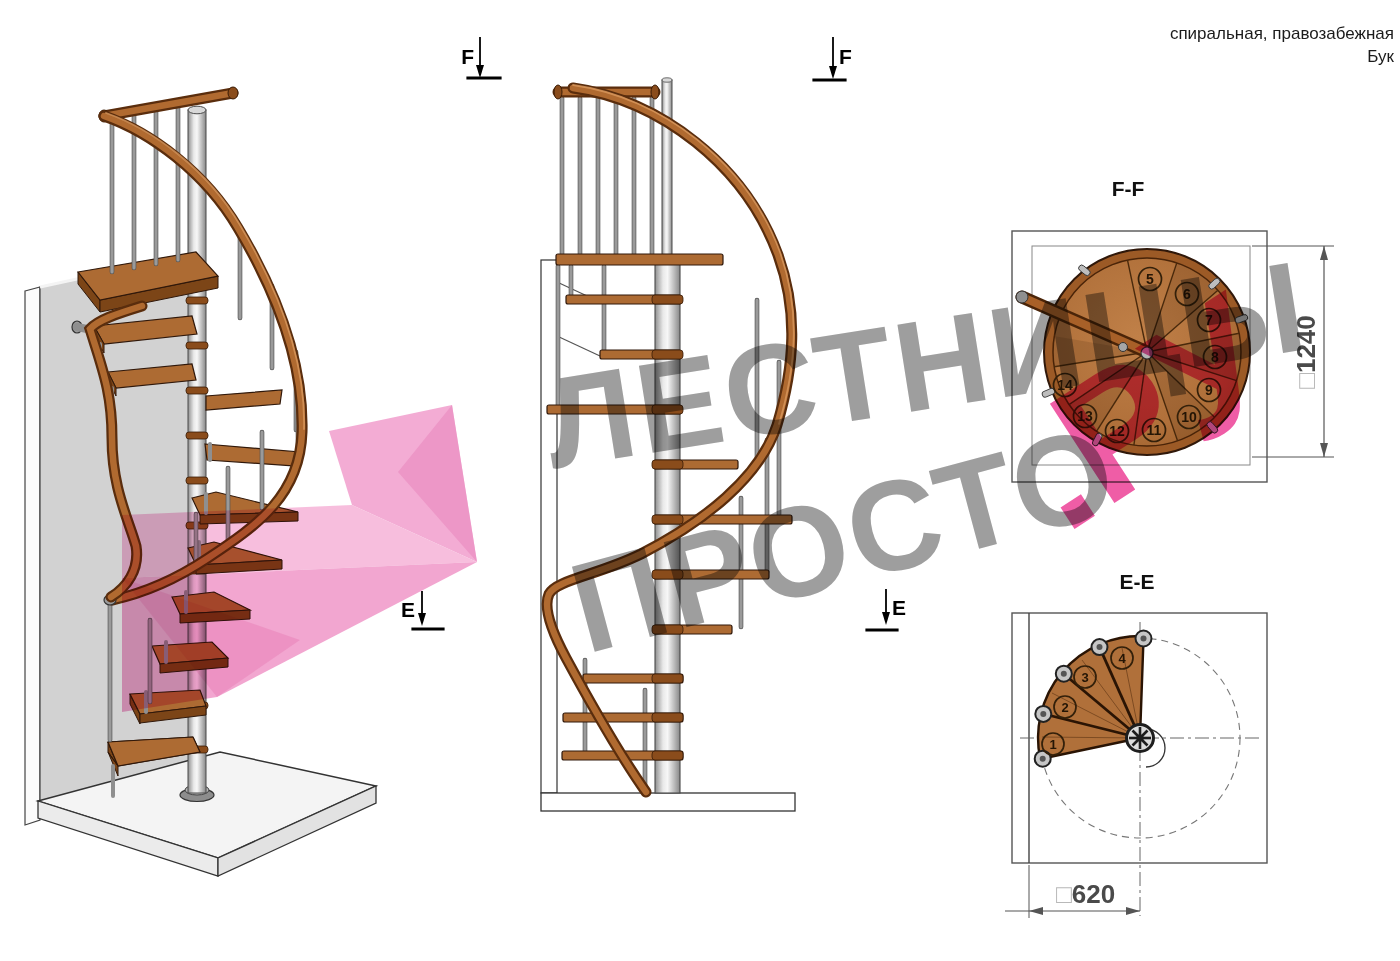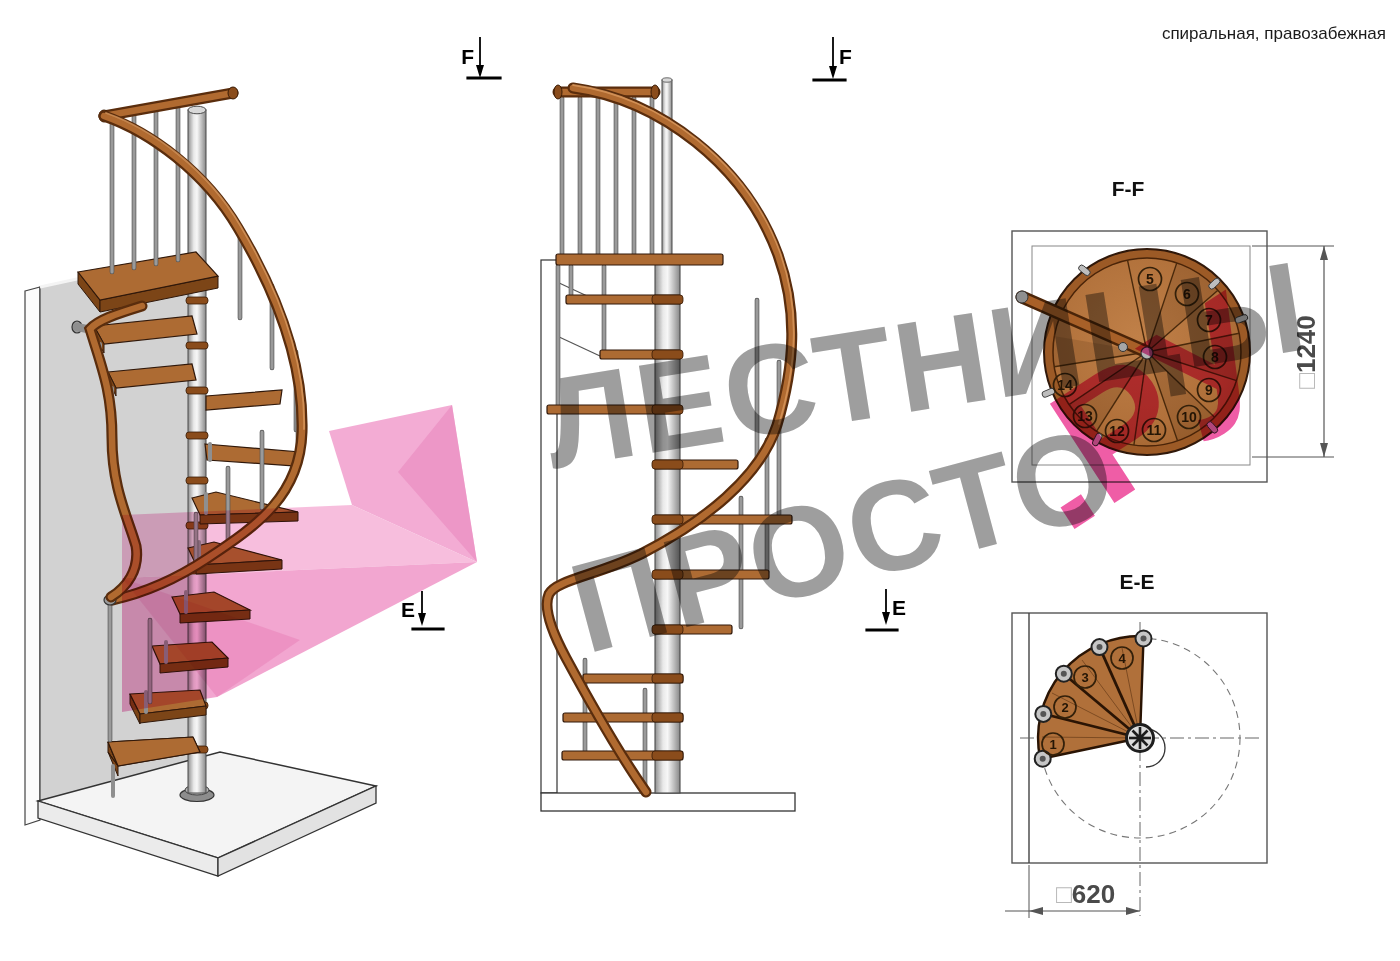--- a/index.html
+++ b/index.html
@@ -1,19 +1,19 @@
 <!DOCTYPE html>
 <html><head>
 <meta charset="utf-8">
 <style>
   html,body{margin:0;padding:0;background:#fff;}
   #canvas{position:relative;width:1400px;height:961px;background:#fff;overflow:hidden;
           font-family:"Liberation Sans",sans-serif;}
   #drawing{position:absolute;left:0;top:0;}
-  #annotation{position:absolute;right:14px;top:22px;text-align:right;
+  #annotation{position:absolute;right:6px;top:22px;text-align:right;
               font-size:17px;line-height:23px;color:#1b1b1b;font-weight:500;}
   .wm{position:absolute;font-family:"Liberation Sans",sans-serif;font-weight:bold;
       mix-blend-mode:multiply;white-space:nowrap;pointer-events:none;opacity:.92;}
   #wm1{left:534px;top:352px;font-size:128px;color:#969696;letter-spacing:3px;
        transform:rotate(-9deg);transform-origin:left top;}
   #wm2{left:556px;top:540px;font-size:128px;color:#969696;letter-spacing:3px;
        transform:rotate(-15deg);transform-origin:left top;}
   #wm3{left:1086px;top:370px;font-size:172px;color:#ee4f9f;
        transform:rotate(-33deg);transform-origin:left bottom;}
   .lbl{font:bold 21px "Liberation Sans",sans-serif;fill:#111;}
@@ -446,18 +446,19 @@
       <line x1="886" y1="590" x2="886" y2="613" stroke="#000" stroke-width="1.8"></line>
       <polygon points="886,625 882,612 890,612" fill="#000"></polygon>
       <text class="mk" x="892" y="615">E</text>
       <line x1="867" y1="630" x2="897" y2="630" stroke="#000" stroke-width="3.2"></line>
     </g>
   </g>
 </svg>
 
   <div id="annotation">
     <div>спиральная, правозабежная</div>
+    <div>Бук</div>
   </div>
 
   <div id="wm1" class="wm">ЛЕСТНИЦЫ</div>
   <div id="wm2" class="wm"><span>ПРОСТО</span></div>
   <div id="wm3" class="wm">.РУ</div>
 </div>
 
 </body></html>

